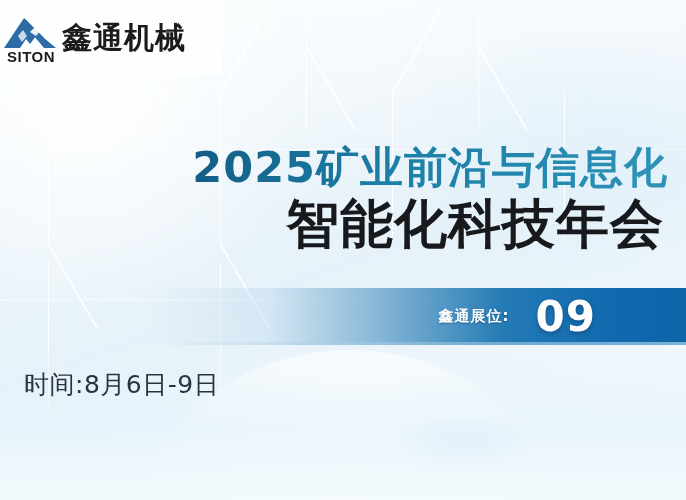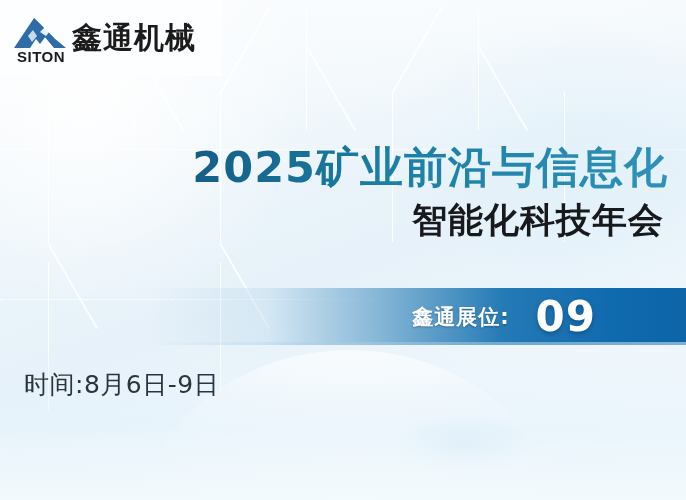--- a/index.html
+++ b/index.html
@@ -99,21 +99,20 @@
   
   .logo-plate {
     position: absolute;
     left: 0;
     top: 0;
     width: 222px;
     height: 76px;
     background: rgba(253,254,255,0.92);
     display: flex;
     align-items: center;
-    padding-left: 10px;
     box-sizing: border-box;
   }
   .logo-mark {
     width: 62px;
     height: 52px;
     position: relative;
     flex: 0 0 auto;
   }
   .logo-mark svg { display: block; }
   .logo-cn {
@@ -144,28 +143,28 @@
     letter-spacing: 1px;
     white-space: nowrap;
     background: linear-gradient(100deg, #0e3f66 0%, #135a82 26%, #1b7fa6 58%, #2487ad 78%, #2f93b8 100%);
     -webkit-background-clip: text;
     background-clip: text;
     color: transparent;
     padding-left: 32px;
     -webkit-text-fill-color: transparent;
   }
   .headline-l2 {
-    font-family: Liberation Mono, monospace;
-    font-size: 35px;
+    font-family: Liberation Sans, sans-serif;
+    font-size: 53px;
     font-weight: bold;
     line-height: 1.18;
     letter-spacing: 1px;
     white-space: nowrap;
     color: #17191c;
-    margin-top: 10px;
+    margin-top: 0;
     padding-right: 4px;
   }
 
   
   .booth-banner {
     position: absolute;
     left: 150px;
     right: 0;
     top: 288px;
     height: 57px;
@@ -184,21 +183,21 @@
   }
   .booth-banner::after {
     content: "";
     position: absolute;
     left: 0; right: 0; bottom: 0;
     height: 3px;
     background: linear-gradient(90deg, rgba(255,255,255,0) 0%, rgba(170,205,230,0.5) 40%, rgba(134,186,221,0.9) 100%);
   }
   .booth-label {
     font-family: "DejaVu Sans", "Liberation Sans", sans-serif;
-    font-size: 21px;
+    font-size: 15px;
     font-weight: bold;
     color: #ffffff;
     letter-spacing: 1px;
     text-shadow: 0 1px 2px rgba(0,30,60,0.35);
     white-space: nowrap;
   }
   .booth-number {
     font-family: "DejaVu Sans", "Liberation Sans", sans-serif;
     font-size: 42px;
     font-weight: bold;

